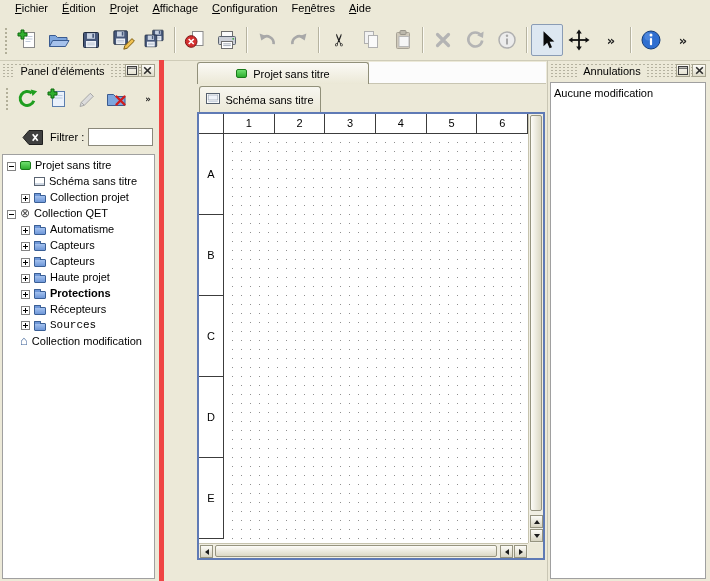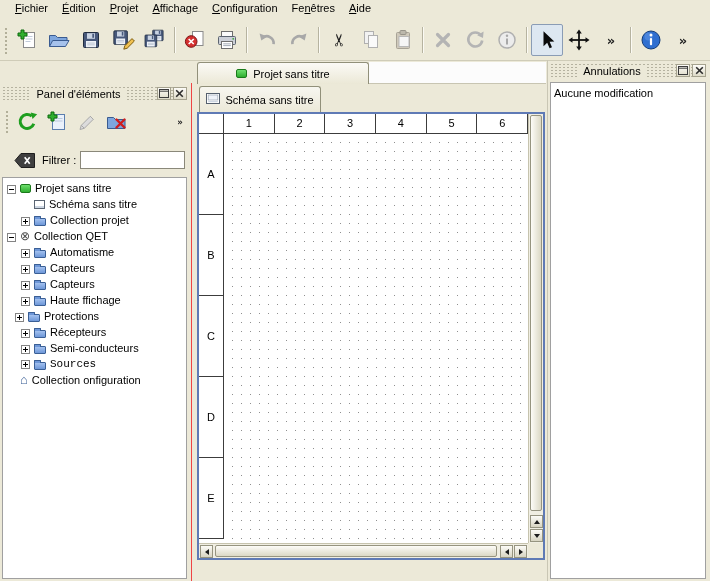--- a/index.html
+++ b/index.html
@@ -19,35 +19,35 @@
   .grip{width:6px;height:28px;margin:0 2px;flex:none;
     background-image:radial-gradient(circle,#b2af99 1px,transparent 1.2px);
     background-size:4px 4px;background-position:1px 1px;}
   .vgrip{height:26px;}
   .tbtn{width:32px;height:32px;display:flex;align-items:center;justify-content:center;
     border:1px solid transparent;background:transparent;padding:0;box-sizing:border-box;}
   .tbtn.pressed{border:1px solid #8a9cb5;background:#dde7f1;border-radius:2px;}
   .tsep{width:0;height:26px;border-left:1px solid #b6b3a0;border-right:1px solid #fbfaf4;margin:0 3px;flex:none;}
   
   .dock{position:absolute;top:60px;bottom:0;box-sizing:border-box;}
-  .dock-left{left:0;width:192px;border-right:1px solid #ef4444;margin-top:23px;}
+  .dock-left{left:0;width:164px;border-right:5px solid #ef4444;}
   .dock-right{left:547px;width:163px;border-left:1px solid #c9c6b4;}
   .dock-titlebar{position:absolute;top:3px;left:2px;right:4px;height:15px;display:flex;align-items:center;
     background-image:radial-gradient(circle,#b5b2a0 0.9px,transparent 1.05px);
     background-size:4px 3px;}
   .dock-title{margin:0 auto;background:#ece9d8;padding:0 6px;white-space:nowrap;}
   .dock-btn{width:14px;height:13px;flex:none;display:flex;align-items:center;justify-content:center;
     border:1px solid #a5a28e;background:linear-gradient(#fdfcf8,#dedbc8);padding:0;margin-left:2px;box-sizing:border-box;}
   
   .ptoolbar{position:absolute;top:22px;left:2px;right:2px;height:34px;display:flex;align-items:center;}
   .pbuttons{display:flex;align-items:center;}
   .pbtn{width:30px;height:30px;display:flex;align-items:center;justify-content:center;
     border:1px solid transparent;background:transparent;padding:0;box-sizing:border-box;}
   .pbtn.overflow{width:18px;margin-left:auto;}
-  .filter-row{position:absolute;top:66px;left:12px;right:6px;height:22px;display:flex;align-items:center;gap:4px;}
+  .filter-row{position:absolute;top:66px;left:20px;right:6px;height:22px;display:flex;align-items:center;gap:4px;}
   .clear-btn{width:26px;height:18px;display:flex;align-items:center;justify-content:center;
     border:none;background:transparent;padding:0;}
   .filter-label{white-space:nowrap;}
   .filter-input{flex:1;height:18px;box-sizing:border-box;border:1px solid #8a887a;background:#fff;
     font-family:"Liberation Sans",sans-serif;font-size:11px;padding:1px 3px;min-width:20px;}
   .tree{position:absolute;top:94px;left:2px;right:4px;bottom:2px;background:#fff;
     border:1px solid #a0a0a0;box-sizing:border-box;overflow:hidden;padding-top:2px;}
   .tree-row{height:16px;display:flex;align-items:center;white-space:nowrap;}
   .expander{width:9px;height:9px;flex:none;margin-right:4px;}
   .tree-icon{flex:none;margin-right:4px;display:inline-block;}
@@ -412,62 +412,53 @@
         <span class="tree-icon ic-folder"></span>
         <span class="tree-label">Capteurs</span>
       </div>
       <div class="tree-row" style="padding-left: 18px;">
         <span class="expander"><svg width="9" height="9" viewBox="0 0 9 9">
             <rect x="0.5" y="0.5" width="8" height="8" fill="#fff" stroke="#848484"></rect>
             <line x1="2" y1="4.5" x2="7" y2="4.5" stroke="#000"></line>
             <line x1="4.5" y1="2" x2="4.5" y2="7" stroke="#000"></line>
           </svg></span>
         <span class="tree-icon ic-folder"></span>
-        <span class="tree-label">Haute ffichage</span>
-      </div>
-      <div class="tree-row" style="padding-left: 12px;">
+        <span class="tree-label">Haute projet</span>
+      </div>
+      <div class="tree-row" style="padding-left: 18px; font-weight: bold;">
         <span class="expander"><svg width="9" height="9" viewBox="0 0 9 9">
             <rect x="0.5" y="0.5" width="8" height="8" fill="#fff" stroke="#848484"></rect>
             <line x1="2" y1="4.5" x2="7" y2="4.5" stroke="#000"></line>
             <line x1="4.5" y1="2" x2="4.5" y2="7" stroke="#000"></line>
           </svg></span>
         <span class="tree-icon ic-folder"></span>
         <span class="tree-label">Protections</span>
       </div>
       <div class="tree-row" style="padding-left: 18px;">
         <span class="expander"><svg width="9" height="9" viewBox="0 0 9 9">
             <rect x="0.5" y="0.5" width="8" height="8" fill="#fff" stroke="#848484"></rect>
             <line x1="2" y1="4.5" x2="7" y2="4.5" stroke="#000"></line>
             <line x1="4.5" y1="2" x2="4.5" y2="7" stroke="#000"></line>
           </svg></span>
         <span class="tree-icon ic-folder"></span>
         <span class="tree-label">Récepteurs</span>
-      </div>
-      <div class="tree-row" style="padding-left: 18px;">
-        <span class="expander"><svg width="9" height="9" viewBox="0 0 9 9">
-            <rect x="0.5" y="0.5" width="8" height="8" fill="#fff" stroke="#848484"></rect>
-            <line x1="2" y1="4.5" x2="7" y2="4.5" stroke="#000"></line>
-            <line x1="4.5" y1="2" x2="4.5" y2="7" stroke="#000"></line>
-          </svg></span>
-        <span class="tree-icon ic-folder"></span>
-        <span class="tree-label">Semi-conducteurs</span>
       </div>
       <div class="tree-row" style="padding-left: 18px; font-family: Liberation Mono, monospace;">
         <span class="expander"><svg width="9" height="9" viewBox="0 0 9 9">
             <rect x="0.5" y="0.5" width="8" height="8" fill="#fff" stroke="#848484"></rect>
             <line x1="2" y1="4.5" x2="7" y2="4.5" stroke="#000"></line>
             <line x1="4.5" y1="2" x2="4.5" y2="7" stroke="#000"></line>
           </svg></span>
         <span class="tree-icon ic-folder"></span>
         <span class="tree-label">Sources</span>
       </div>
       <div class="tree-row" style="padding-left: 4px;">
         <span class="expander"></span>
         <span class="tree-icon ic-glyph ic-home">⌂</span>
-        <span class="tree-label">Collection onfiguration</span>
+        <span class="tree-label">Collection modification</span>
       </div>
     </div>
 </div>
 
 <div class="center">
   <div class="ptabbar">
     <div class="tabrest"></div>
     <div class="ptab">
       <span class="ic-project"></span>
       <span>Projet sans titre</span>

